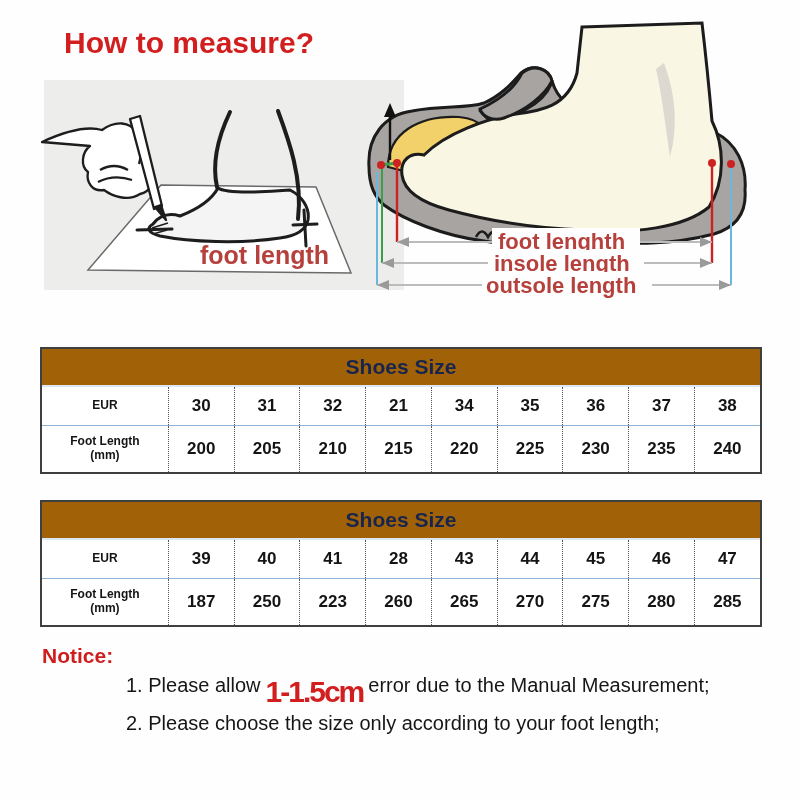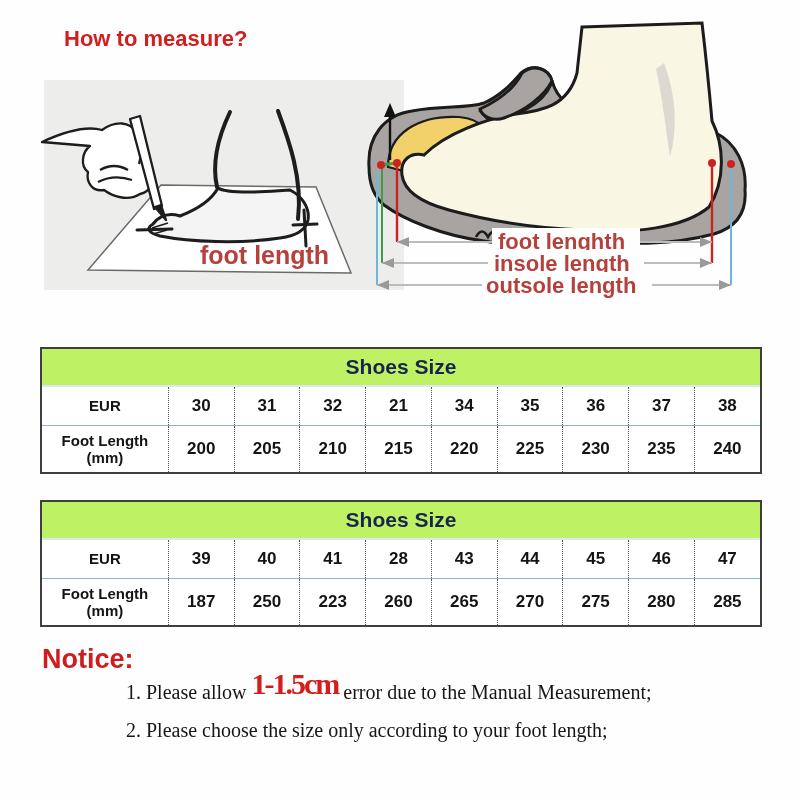--- a/index.html
+++ b/index.html
@@ -1,45 +1,45 @@
 <!DOCTYPE html>
 <html><head>
 <meta charset="utf-8">
 <style>
   html,body{margin:0;padding:0;background:#ffffff;}
   #page{position:relative;width:800px;height:800px;background:#fefefe;overflow:hidden;
         font-family:"Liberation Sans",sans-serif;}
 
   
-  .title{position:absolute;left:64px;top:26px;font-size:22px;font-weight:bold;color:#d21e1e;}
+  .title{position:absolute;left:64px;top:26px;font-size:30px;font-weight:bold;color:#d21e1e;}
 
   
   .left-illo{position:absolute;left:40px;top:78px;}
   .right-illo{position:absolute;left:364px;top:15px;}
 
   
   .size-table{position:absolute;left:40px;width:718px;border:2px solid #3f3f3f;background:#fff;}
   .size-table.t1{top:347px;}
   .size-table.t2{top:500px;}
   .size-table table{border-collapse:collapse;table-layout:fixed;width:100%;}
   .size-table td{border-left:1px dotted #555;text-align:center;font-weight:bold;
                  font-size:17px;color:#141414;padding:0;overflow:hidden;}
   .size-table tr td:first-child{border-left:none;}
-  .size-table .hdr td{background:#bef264;color:#17254e;font-size:21px;height:36px;
+  .size-table .hdr td{background:#a16207;color:#17254e;font-size:21px;height:36px;
                       border-left:none;border-bottom:2px solid #dde8f2;}
   .size-table .r1 td{height:38px;border-bottom:1px solid #8fb3d6;}
   .size-table .r2 td{height:46px;}
-  .size-table .lbl{font-size:15px;line-height:1.15;}
+  .size-table .lbl{font-size:12px;line-height:1.15;}
   .size-table col.c0{width:17.6%;}
   .size-table col.cn{width:9.155%;}
 
   
-  .notice-heading{position:absolute;left:42px;top:644px;font-size:27px;font-weight:bold;color:#cf1d1d;}
+  .notice-heading{position:absolute;left:42px;top:644px;font-size:21px;font-weight:bold;color:#cf1d1d;}
   .notice-list{position:absolute;left:126px;top:674px;font-size:20px;color:#161616;}
-  .notice-line{margin-bottom:8px;white-space:nowrap;display:flex;align-items:flex-end;height:30px;font-family:Liberation Serif, serif;}
+  .notice-line{margin-bottom:8px;white-space:nowrap;display:flex;align-items:flex-start;height:30px;}
   .notice-line .hl{color:#d21e1e;font-weight:bold;font-size:30px;letter-spacing:-2px;
                    line-height:1;margin:4px 5px;position:relative;top:-1px;}
 
   
   text{font-family:"Liberation Sans",sans-serif;}
   .red-label{fill:#b5403c;font-weight:bold;}
 </style>
 </head>
 <body>
 

